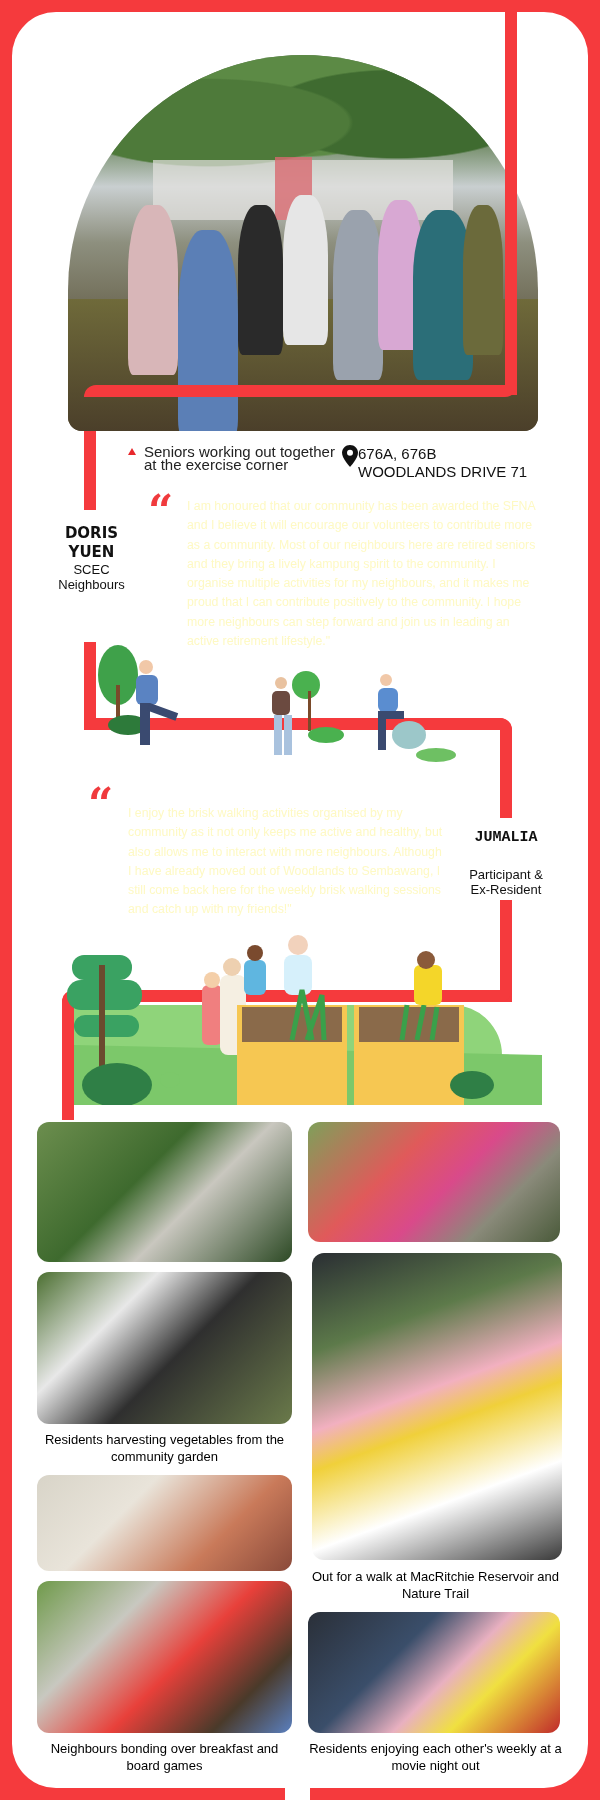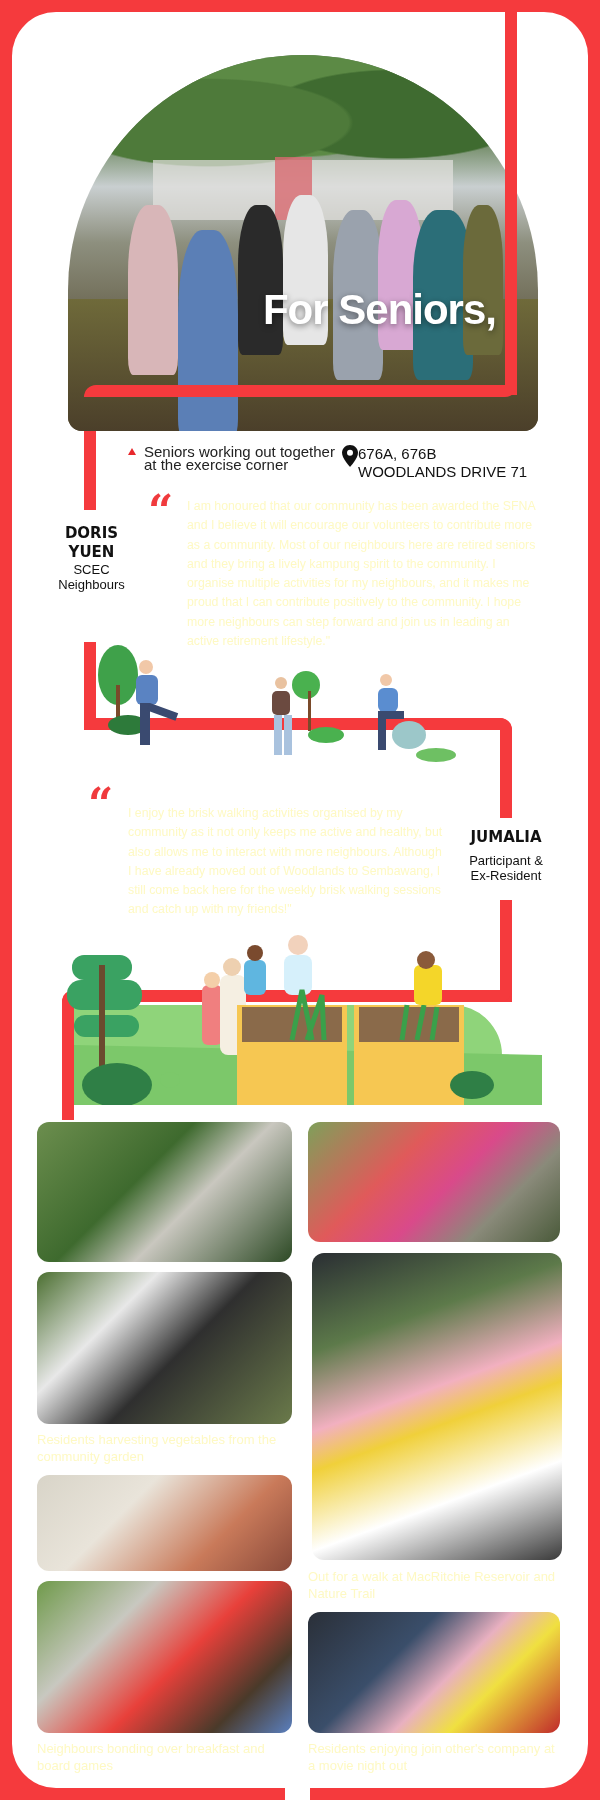--- a/index.html
+++ b/index.html
@@ -34,21 +34,21 @@
 
   .name-block { position: absolute; text-align: center; color: #111; }
   .name-block .nm { font-family: "DejaVu Sans", sans-serif; font-weight: 700; font-size: 15px; line-height: 19px; }
   .name-block .role { font-size: 13px; line-height: 15px; }
 
   .quote-mark { position: absolute; color: #f03a3d; font-family: "DejaVu Serif", serif; font-weight: 700; font-size: 44px; line-height: 40px; }
   .quote { position: absolute; font-size: 12.3px; line-height: 19.3px; color: #fef9c3; }
 
   .illus { position: absolute; }
   .tile { position: absolute; border-radius: 12px; overflow: hidden; }
-  .tile-cap { position: absolute; font-size: 13px; line-height: 16.5px; color: #fef9c3; }
+  .tile-cap { position: absolute; font-size: 13px; line-height: 16.5px; color: #000000; text-align: center; }
 </style>
 </head>
 <body>
 
 <div class="frame"></div>
 <div class="bottom-gap"></div>
 
 <div class="rline" style="left:505px;top:12px;width:12px;height:383px;"></div>
 <div class="rline" style="left:84px;top:385px;width:433px;height:12px;border-radius:0 0 12px 0;"></div>
 <div class="rline" style="left:84px;top:385px;width:12px;height:125px;border-radius:12px 0 0 0;"></div>
@@ -66,21 +66,20 @@
   <div class="floor"></div>
   <div class="person" style="left:60px;top:150px;width:50px;height:170px;background:#d8b6b8;"></div>
   <div class="person" style="left:110px;top:175px;width:60px;height:210px;background:#5b7fb6;"></div>
   <div class="person" style="left:170px;top:150px;width:45px;height:150px;background:#2a2a2a;"></div>
   <div class="person" style="left:215px;top:140px;width:45px;height:150px;background:#e6e6e6;"></div>
   <div class="person" style="left:265px;top:155px;width:50px;height:170px;background:#9aa2ad;"></div>
   <div class="person" style="left:310px;top:145px;width:45px;height:150px;background:#d8a8d3;"></div>
   <div class="person" style="left:345px;top:155px;width:60px;height:170px;background:#2b6e78;"></div>
   <div class="person" style="left:395px;top:150px;width:40px;height:150px;background:#6b6a3b;"></div>
   <div class="hero-title">
-    <div>For Seniors,</div>
   </div>
 </div>
 
 <div class="rline" style="left:505px;top:55px;width:12px;height:340px;"></div>
 <div class="rline" style="left:84px;top:385px;width:433px;height:12px;border-radius:12px 0 12px 0;"></div>
 
 <div class="caption-top">
   <div class="tri"></div>
   <div>
     <div>Seniors working out together</div>
@@ -131,21 +130,21 @@
     <ellipse cx="313" cy="110" rx="17" ry="14" fill="#9cc7c9"></ellipse>
     <rect x="282" y="86" width="26" height="8" fill="#3a4a70"></rect>
     <rect x="282" y="90" width="8" height="35" fill="#3a4a70"></rect>
     <ellipse cx="340" cy="130" rx="20" ry="7" fill="#6ec063"></ellipse>
   </svg>
 </div>
 
 <div class="quote-mark" style="left:88px;top:785px;">“</div>
 <div class="quote" style="left:128px;top:804px;width:315px;">I enjoy the brisk walking activities organised by my community as it not only keeps me active and healthy, but also allows me to interact with more neighbours. Although I have already moved out of Woodlands to Sembawang, I still come back here for the weekly brisk walking sessions and catch up with my friends!"</div>
 <div class="name-block" style="left:456px;top:828px;width:100px;">
-  <div class="nm" style="margin-bottom:6px;">JUMALIA</div>
+  <div class="nm" style="margin-bottom:20px;font-family:Liberation Mono, monospace;">JUMALIA</div>
   <div class="role">Participant &amp;</div>
   <div class="role">Ex-Resident</div>
 </div>
 
 <div class="illus" style="left:62px;top:935px;width:480px;height:170px;">
   <svg width="480" height="170" viewBox="0 0 480 170">
     <path d="M12 70 L390 70 A50 50 0 0 1 390 170 L12 170 Z" fill="#8fd47a"></path>
     <path d="M12 110 L480 120 L480 170 L12 170 Z" fill="#7cc86a"></path>
     <rect x="10" y="20" width="60" height="25" rx="12" fill="#3aa262"></rect>
     <rect x="5" y="45" width="75" height="30" rx="14" fill="#3aa262"></rect>
@@ -179,13 +178,13 @@
 
 <div class="tile" style="left:37px;top:1475px;width:255px;height:96px;background:linear-gradient(135deg,#d8d4c8 0%,#e9e4da 35%,#c97a5a 70%,#8a4a3a 100%);"></div>
 <div class="tile" style="left:37px;top:1581px;width:255px;height:152px;background:linear-gradient(135deg,#6f9a4a 0%,#c8c8c0 30%,#e8403a 55%,#4a3a2a 80%,#5a80c0 100%);"></div>
 <div class="tile-cap" style="left:37px;top:1741px;width:255px;">Neighbours bonding over breakfast and board games</div>
 
 <div class="tile" style="left:308px;top:1122px;width:252px;height:120px;background:linear-gradient(135deg,#7ea05a 0%,#e05a5a 35%,#d94a8a 55%,#8a8a7a 75%,#4a5a3a 100%);"></div>
 <div class="tile" style="left:312px;top:1253px;width:250px;height:307px;background:linear-gradient(160deg,#2a2e33 0%,#5d7a4a 25%,#f2b0c0 45%,#f0d03a 55%,#ffffff 75%,#3a3a3a 100%);"></div>
 <div class="tile-cap" style="left:308px;top:1569px;width:255px;">Out for a walk at MacRitchie Reservoir and Nature Trail</div>
 
 <div class="tile" style="left:308px;top:1612px;width:252px;height:121px;background:linear-gradient(135deg,#2a2f38 0%,#3a4e6a 35%,#e8b0c0 55%,#f0e040 70%,#c02a2a 100%);"></div>
-<div class="tile-cap" style="left:308px;top:1741px;width:255px;">Residents enjoying join other's company at a movie night out</div>
+<div class="tile-cap" style="left:308px;top:1741px;width:255px;">Residents enjoying each other's weekly at a movie night out</div>
 
 </body></html>

